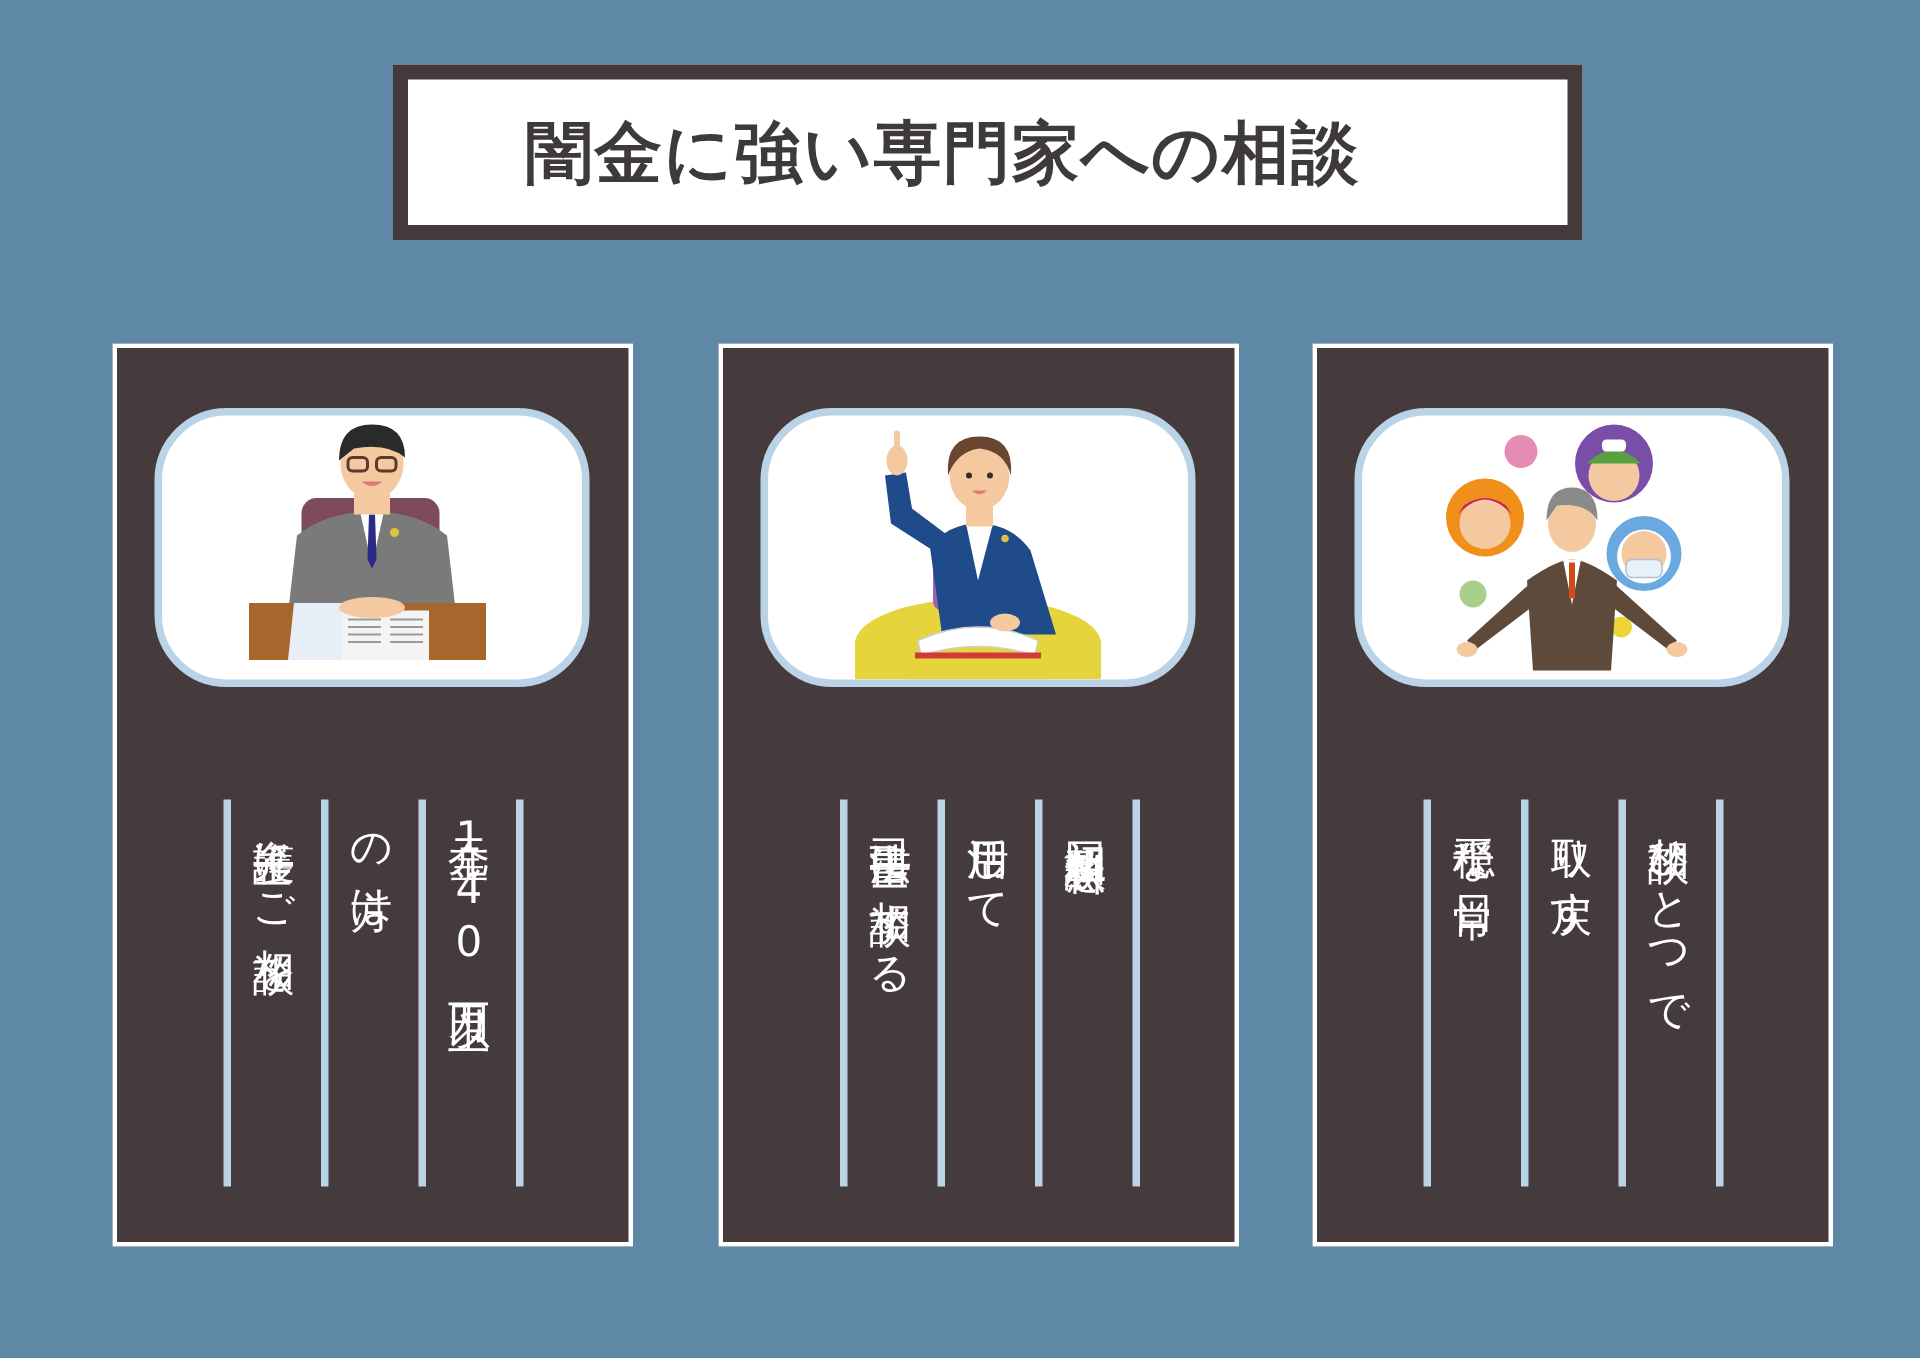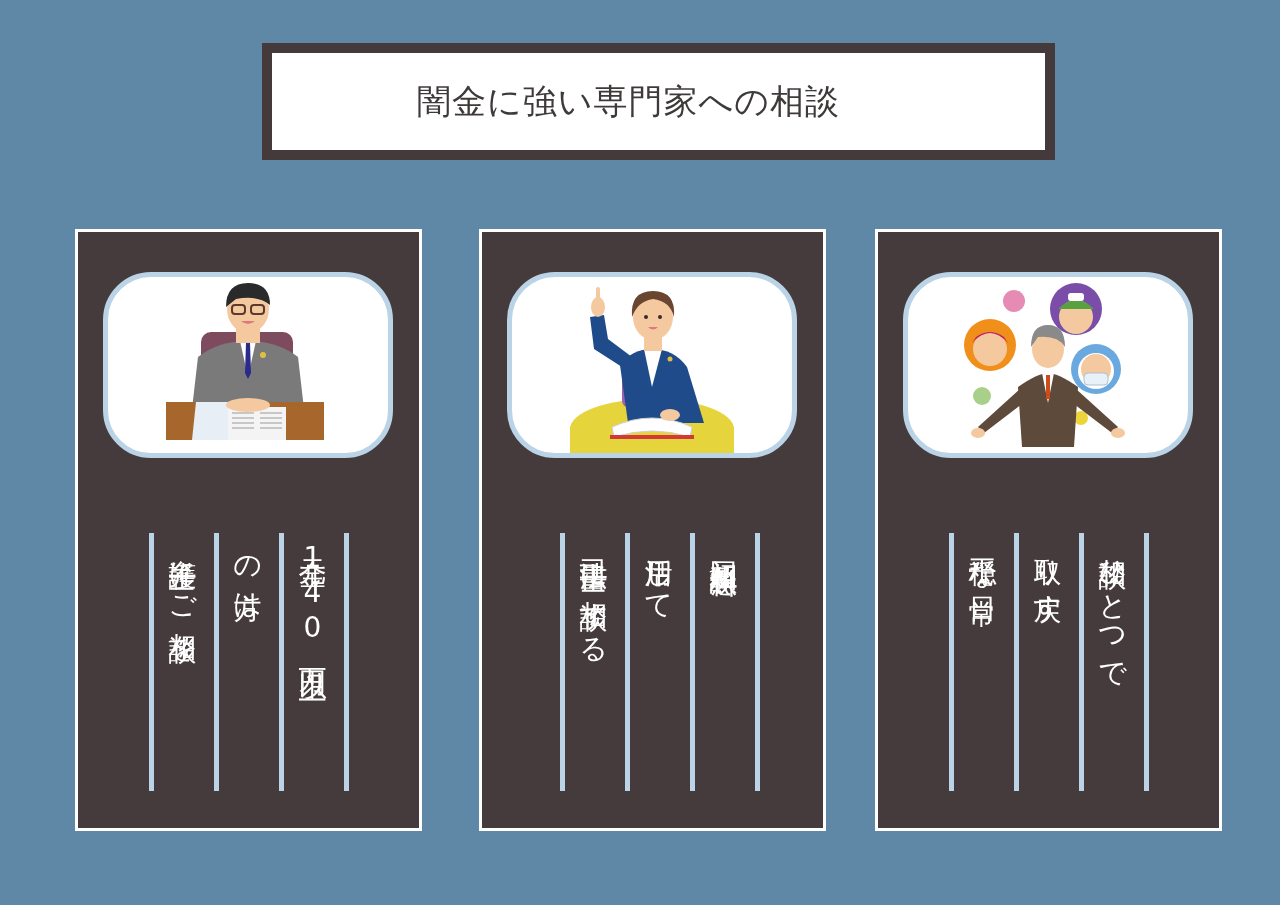--- a/index.html
+++ b/index.html
@@ -6,21 +6,21 @@
   body {
     width:1280px; height:905px; background:#5e88a6; position:relative; overflow:hidden;
     font-family:"DejaVu Sans", sans-serif;
   }
   .title-box {
     position:absolute; left:262px; top:43px; width:793px; height:117px;
     box-sizing:border-box; border:10px solid #443a3b; background:#ffffff;
     display:flex; align-items:center; justify-content:center;
   }
   .title-text {
-    font-size:34px; font-weight:normal; color:#3f3a3a; letter-spacing:1px;
+    font-size:45px; font-weight:bold; color:#3f3a3a; letter-spacing:1px;
     margin-left:-60px;
   }
   .card {
     position:absolute; top:229px; width:347px; height:602px; box-sizing:border-box;
     border:3px solid #ffffff; background:#453b3c;
   }
   .card.c1 { left:75px; } .card.c2 { left:479px; } .card.c3 { left:875px; }
   .img-box {
     position:absolute; left:25px; top:40px; width:290px; height:186px;
     box-sizing:border-box; border:5px solid #bad3e7; border-radius:48px; background:#ffffff;

